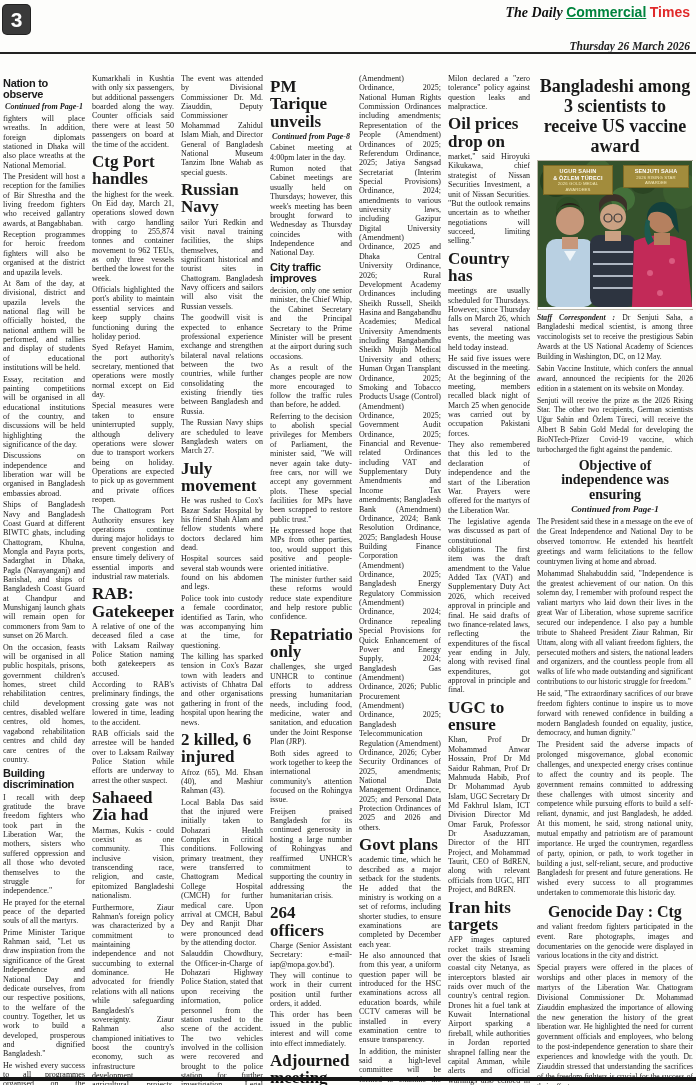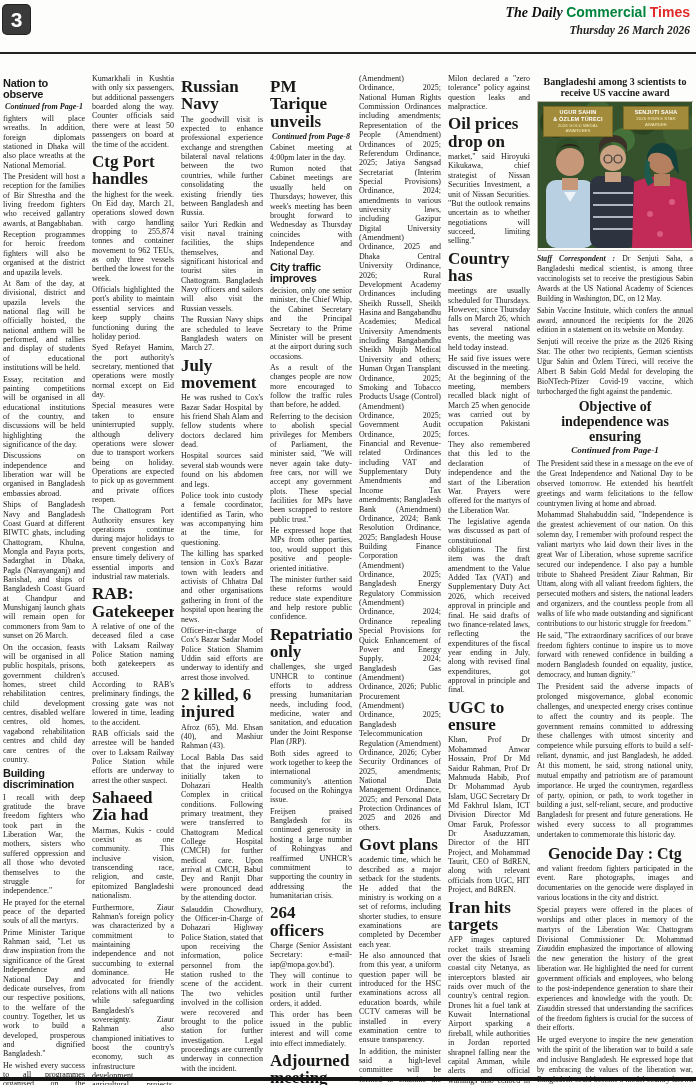--- a/index.html
+++ b/index.html
@@ -10,35 +10,35 @@
   
   .pg-header{position:relative;height:52px;border-bottom:2px solid #222;}
   .pg-numbox{
     position:absolute;left:3px;top:5px;width:27px;height:29px;background:#3a3a3a;
     color:#fff;font:bold 21px "Liberation Sans",sans-serif;text-align:center;
     line-height:29px;border-radius:4px;box-shadow:0 0 0 1px #222;
   }
   .masthead{position:absolute;right:6px;top:5px;text-align:right;line-height:1.1;}
   .mh-line{font-size:14px;font-weight:bold;white-space:nowrap;}
   .mh-daily{font-style:italic;font-family:"Liberation Serif",serif;color:#111;}
-  .mh-commercial{font-family:"Liberation Sans",sans-serif;color:#00843d;}
+  .mh-commercial{font-family:"Liberation Sans",sans-serif;color:#00843d;text-decoration:underline;}
   .mh-times{font-family:"Liberation Sans",sans-serif;color:#e02a2a;}
-  .mh-date{font:bold italic 11.5px "Liberation Serif",serif;color:#222;margin-top:4px;}
+  .mh-date{font:bold italic 11.5px "Liberation Serif",serif;color:#222;margin-top:20px;}
   
   .page-body{display:flex;gap:7px;padding:20px 3px 0 3px;height:1016px;overflow:hidden;}
   .col{width:82px;flex:none;overflow:hidden;font-size:8px;line-height:1.17;text-align:justify;}
   .right{width:156px;flex:none;overflow:hidden;font-size:7.6px;line-height:1.3;text-align:justify;}
   .para{margin:0 0 2px 0;}
   .para .lead{font-weight:bold;font-style:italic;}
   .col .shead{font-family:"Liberation Serif",serif;font-weight:bold;font-size:17px;line-height:1.02;text-align:left;margin:4px 0 2px 0;}
   .col .shead.sans{font-family:"Liberation Sans",sans-serif;font-size:11px;letter-spacing:-0.3px;}
   .cont{font-weight:bold;font-style:italic;text-align:center;margin:1px 0 2px 0;}
   .col .cont{font-size:8px;}
   .right .cont{font-size:9px;}
-  .rh-main{font-weight:bold;font-size:10px;line-height:1.12;text-align:center;margin:2px 0 3px 0;}
+  .rh-main{font-weight:bold;font-size:18px;line-height:1.12;text-align:center;margin:2px 0 3px 0;}
   .rhead{font-weight:bold;font-size:14px;line-height:1.05;text-align:center;margin:4px 0 1px 0;}
   .rhead.big{font-size:16px;margin-top:6px;}
   
   .photo{position:relative;width:156px;height:148px;margin:1px 0 3px 0;overflow:hidden;border:1px solid #b9b4a6;}
   .photo svg{display:block;}
   .plabel{
     position:absolute;top:4px;background:#a28c3c;border:1px solid #7d6a25;color:#fff;
     font-family:"Liberation Sans",sans-serif;font-weight:bold;font-size:5.5px;line-height:1.25;
     text-align:center;padding:2px 3px;letter-spacing:.2px;
   }
@@ -91,30 +91,30 @@
       <div class="para">The Chattogram Port Authority ensures key operations continue during major holidays to prevent congestion and ensure timely delivery of essential imports and industrial raw materials.</div>
       <div class="shead">RAB: Gatekeepers'</div>
       <div class="para">A relative of one of the deceased filed a case with Laksam Railway Police Station naming both gatekeepers as accused.</div>
       <div class="para">According to RAB's preliminary findings, the crossing gate was not lowered in time, leading to the accident.</div>
       <div class="para">RAB officials said the arrestee will be handed over to Laksam Railway Police Station while efforts are underway to arrest the other suspect.</div>
       <div class="shead">Sahaeed Zia had</div>
       <div class="para">Marmas, Kukis - could coexist as one community. This inclusive vision, transcending race, religion, and caste, epitomized Bangladeshi nationalism.</div>
       <div class="para">Furthermore, Ziaur Rahman's foreign policy was characterized by a commitment to maintaining independence and not succumbing to external dominance. He advocated for friendly relations with all nations while safeguarding Bangladesh's sovereignty. Ziaur Rahman also championed initiatives to boost the country's economy, such as infrastructure development, agricultural projects, women's empowerment, education, and overseas employment opportunities.</div>
     </div>
   <div class="col">
+      <div class="para">The event was attended by Divisional Commissioner Dr. Md. Ziauddin, Deputy Commissioner Mohammad Zahidul Islam Miah, and Director General of Bangladesh National Museum Tanzim Ibne Wahab as special guests.</div>
       <div class="shead">Russian Navy</div>
+      <div class="para">sailor Yuri Redkin and visit naval training facilities, the ships themselves, and significant historical and tourist sites in Chattogram. Bangladesh Navy officers and sailors will also visit the Russian vessels.</div>
       <div class="para">The goodwill visit is expected to enhance professional experience exchange and strengthen bilateral naval relations between the two countries, while further consolidating the existing friendly ties between Bangladesh and Russia.</div>
-      <div class="para">sailor Yuri Redkin and visit naval training facilities, the ships themselves, and significant historical and tourist sites in Chattogram. Bangladesh Navy officers and sailors will also visit the Russian vessels.</div>
       <div class="para">The Russian Navy ships are scheduled to leave Bangladesh waters on March 27.</div>
       <div class="shead">July movement</div>
       <div class="para">He was rushed to Cox's Bazar Sadar Hospital by his friend Shah Alam and fellow students where doctors declared him dead.</div>
       <div class="para">Hospital sources said several stab wounds were found on his abdomen and legs.</div>
       <div class="para">Police took into custody a female coordinator, identified as Tarin, who was accompanying him at the time, for questioning.</div>
       <div class="para">The killing has sparked tension in Cox's Bazar town with leaders and activists of Chhatra Dal and other organisations gathering in front of the hospital upon hearing the news.</div>
-      <div class="para">Officer-in-charge of Cox's Bazar Sadar Model Police Station Shamim Uddin said efforts are underway to identify and arrest those involved.</div>
       <div class="shead">2 killed, 6 injured</div>
       <div class="para">Afroz (65), Md. Ehsan (40), and Mashiur Rahman (43).</div>
       <div class="para">Local Babla Das said that the injured were initially taken to Dohazari Health Complex in critical conditions. Following primary treatment, they were transferred to Chattogram Medical College Hospital (CMCH) for further medical care. Upon arrival at CMCH, Babul Dey and Ranjit Dhar were pronounced dead by the attending doctor.</div>
       <div class="para">Salauddin Chowdhury, the Officer-in-Charge of Dohazari Highway Police Station, stated that upon receiving the information, police personnel from the station rushed to the scene of the accident. The two vehicles involved in the collision were recovered and brought to the police station for further investigation. Legal proceedings are currently underway in connection with the incident.</div>
     </div>
   <div class="col">
       <div class="shead">PM Tarique unveils</div>
       <div class="cont">Continued from Page-8</div>
       <div class="para">Cabinet meeting at 4:00pm later in the day.</div>
       <div class="para">Rumon noted that Cabinet meetings are usually held on Thursdays; however, this week's meeting has been brought forward to Wednesday as Thursday coincides with Independence and National Day.</div>

